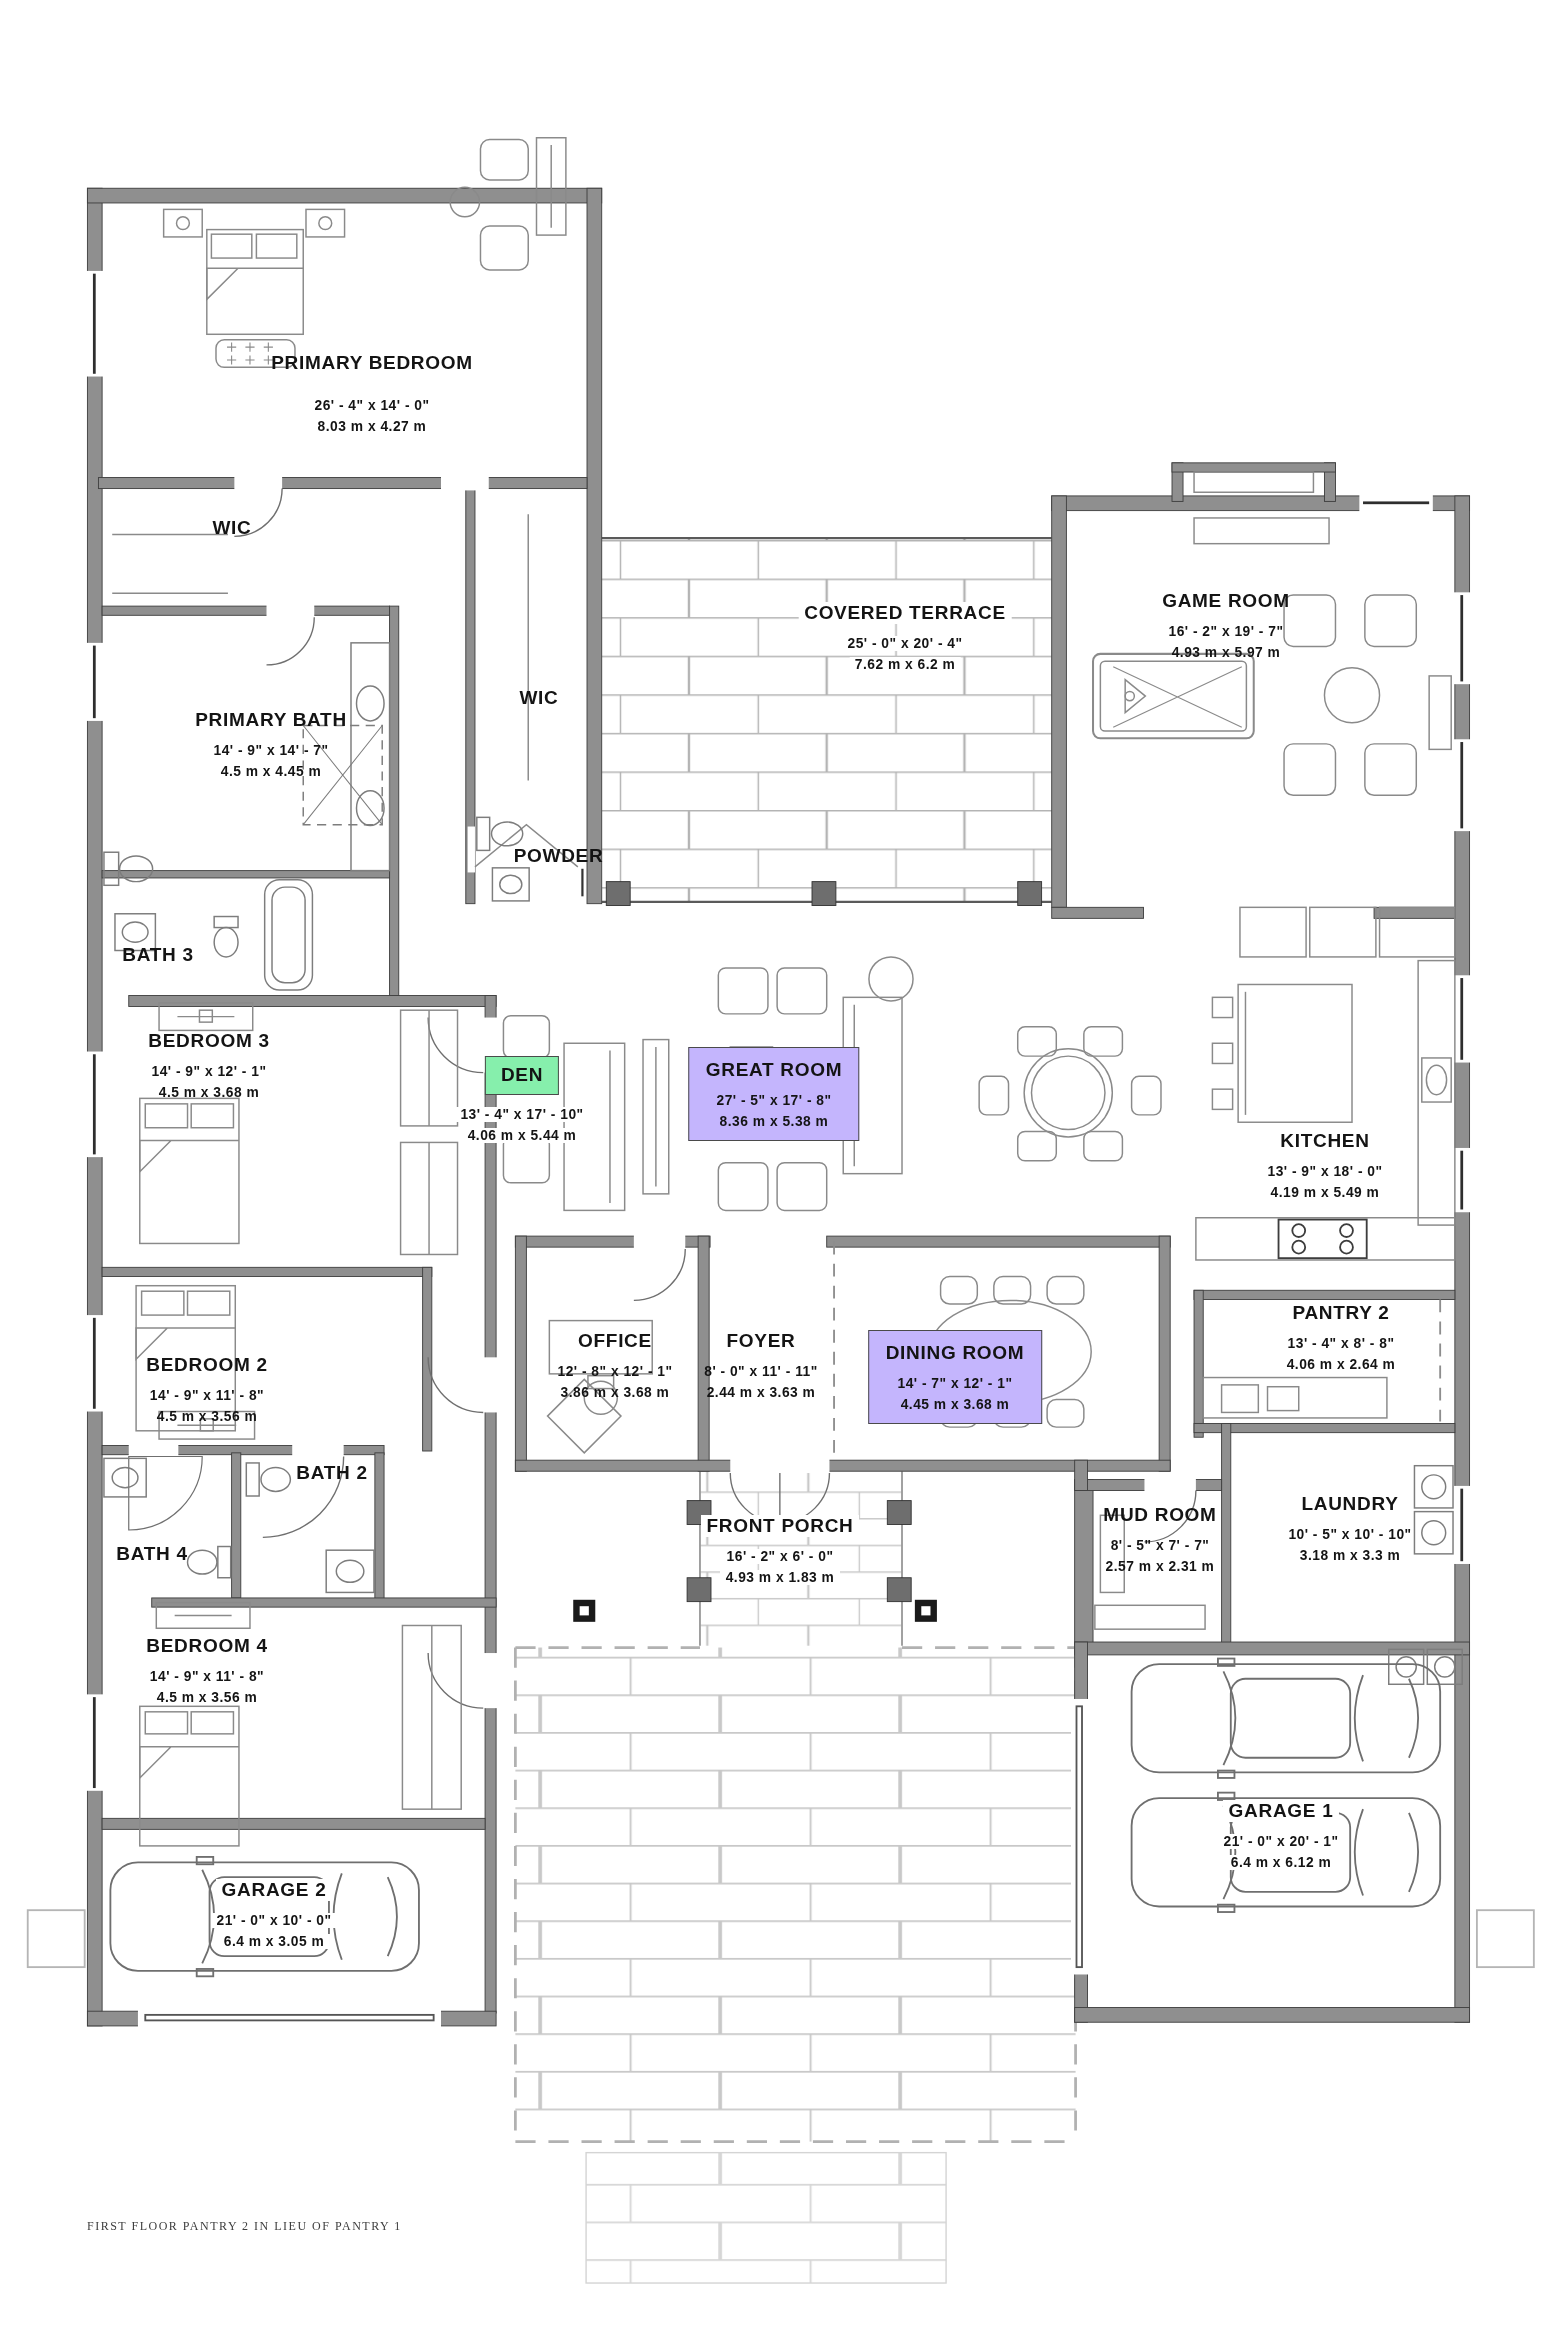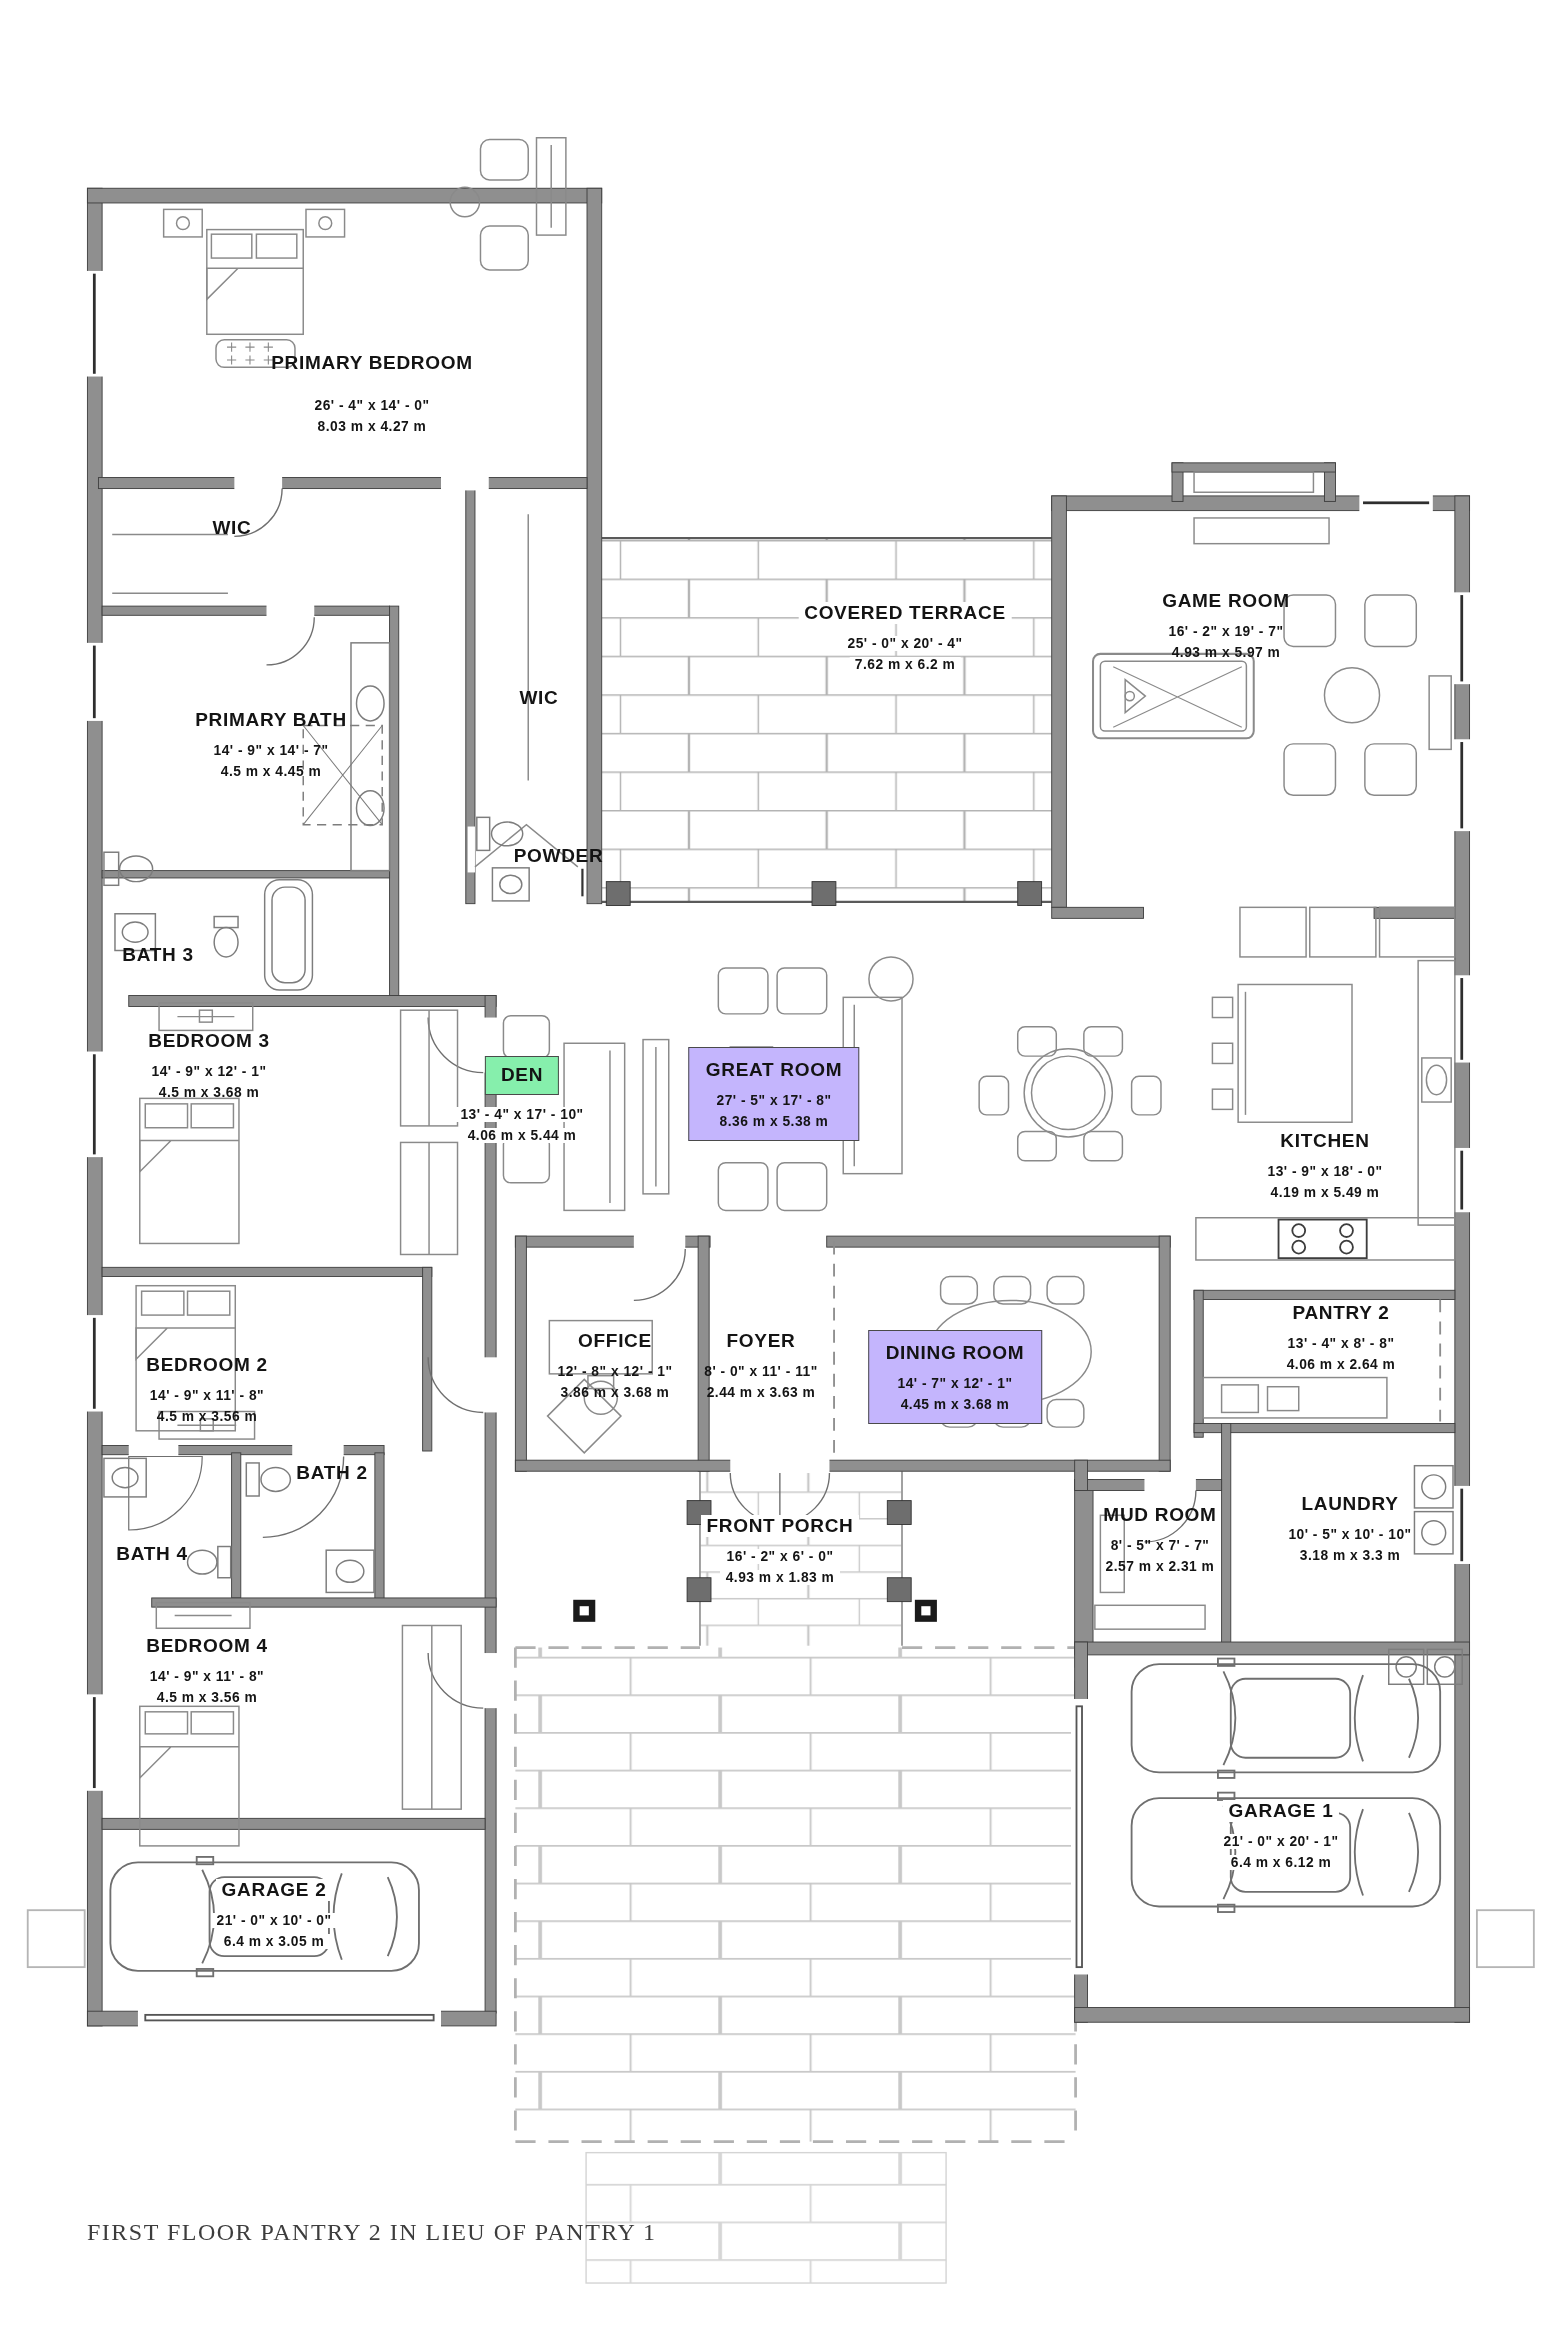--- a/index.html
+++ b/index.html
@@ -20,21 +20,21 @@
   .halo .rname, .halo .rdim, .den-box .rdim {
     width:fit-content; margin-left:auto; margin-right:auto;
     background:#fff; padding:0 5.5px;
   }
   .den-box .rname {
     background:#86efac; border:1.8px solid #4a4a4a; padding:7.3px 14.7px;
     width:fit-content; margin:0 auto;
   }
   .plan-note {
     position:absolute; left:87px; top:2219px; z-index:6;
-    font-family:"Liberation Serif", serif; font-size:24px;
+    font-family:"Liberation Serif", serif; font-size:12px;
     letter-spacing:1.5px; color:#3d3d3d;
   }
 </style>
 </head>
 <body>
 
 <div id="plan">
 
 <svg class="layer" width="1568" height="2351" viewBox="0 0 1707 2560">
   <defs>

